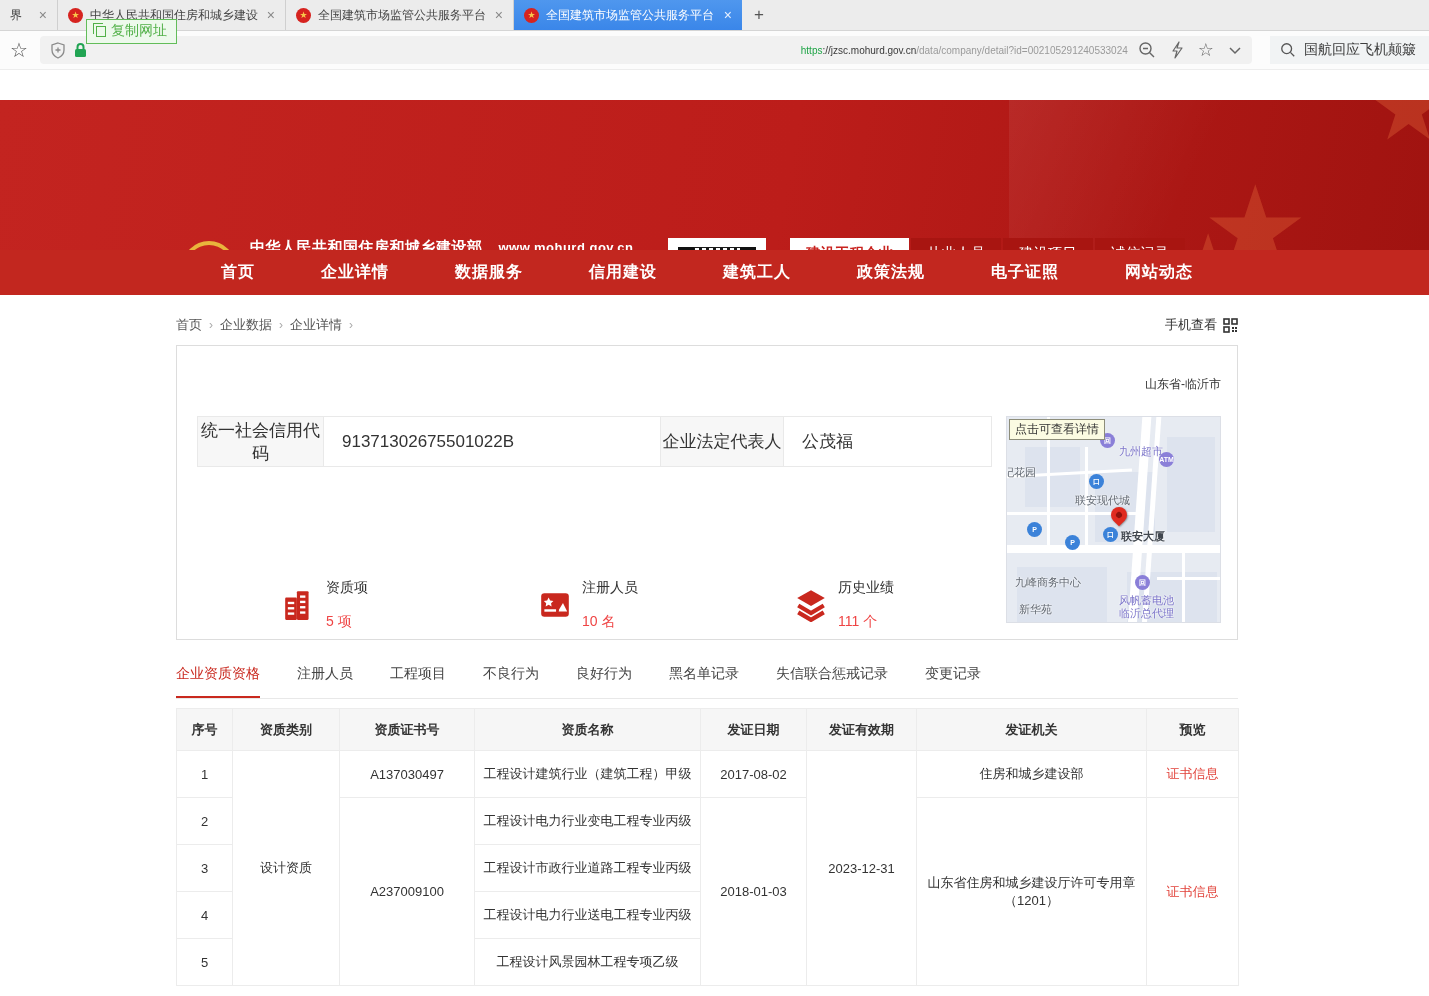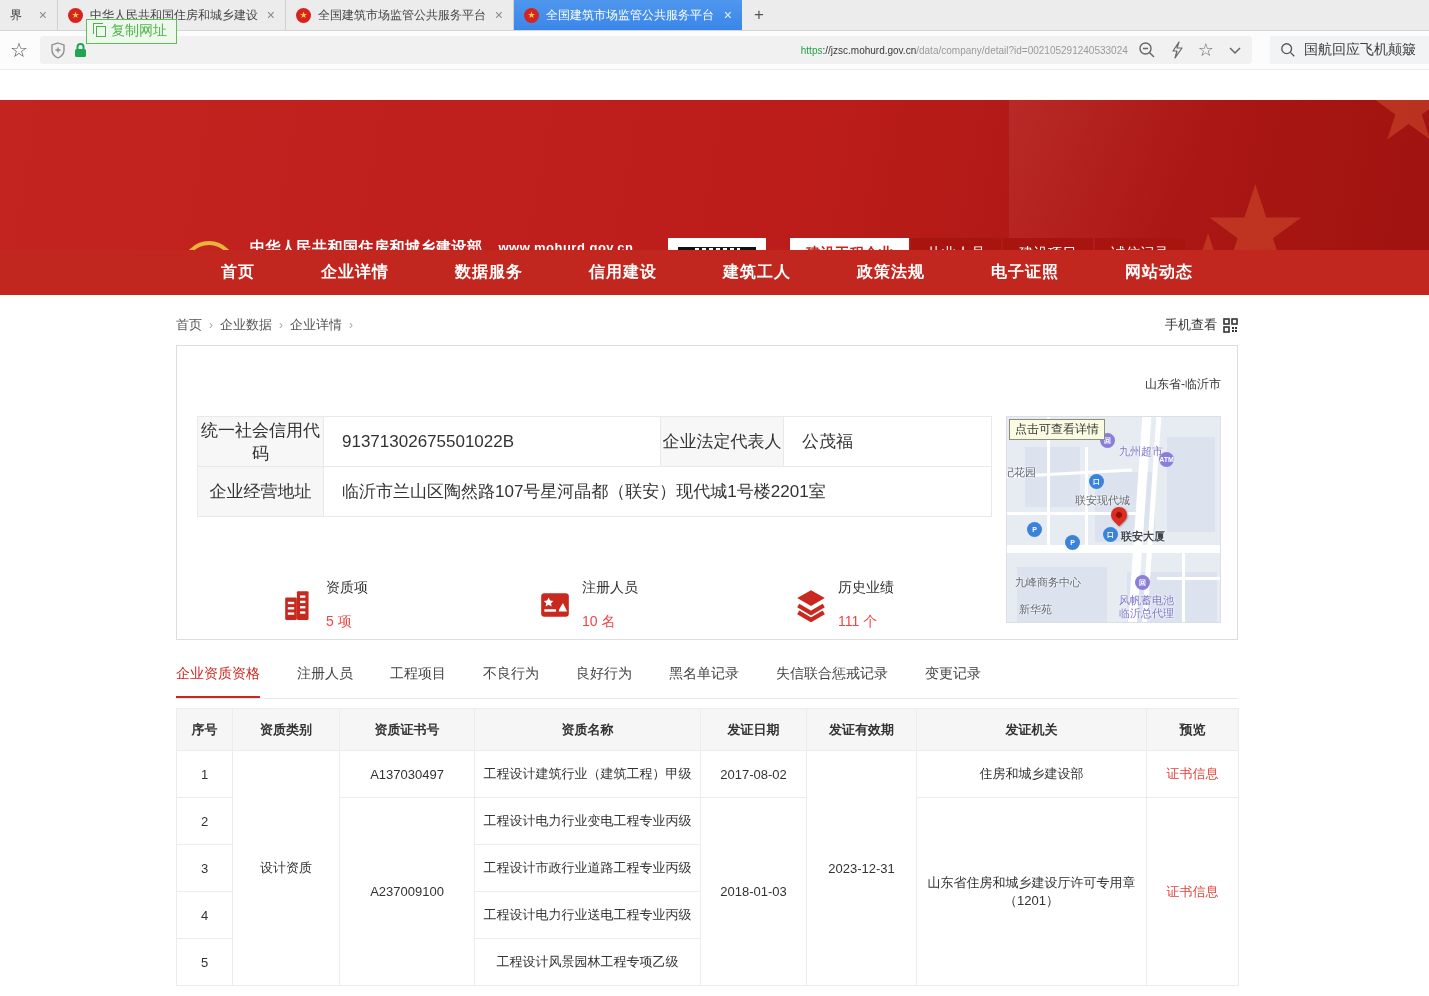--- a/index.html
+++ b/index.html
@@ -248,24 +248,20 @@
     <div class="company-region">山东省-临沂市</div>
 
     <table class="info-table">
       <tbody>
           <tr>
         <td class="lbl">统一社会信用代码</td>
         <td class="val">91371302675501022B</td>
         <td class="lbl2">企业法定代表人</td>
         <td class="val2">公茂福</td>
       </tr>
-      <tr>
-        <td class="lbl">企业经营地址</td>
-        <td class="val" colspan="3">临沂市兰山区陶然路107号星河晶都（联安）现代城1号楼2201室</td>
-      </tr>
     </tbody>
       </table>
 
     <div class="stats">
       <div class="stat">
         <svg width="34" height="34" viewBox="0 0 32 32">
             <rect x="3" y="9" width="11" height="21" rx="1" fill="#c9281e"></rect>
             <rect x="14" y="3" width="11" height="27" rx="1" fill="#c9281e"></rect>
             <g fill="#fff">
               <rect x="5.5" y="13" width="6" height="2.2"></rect>

